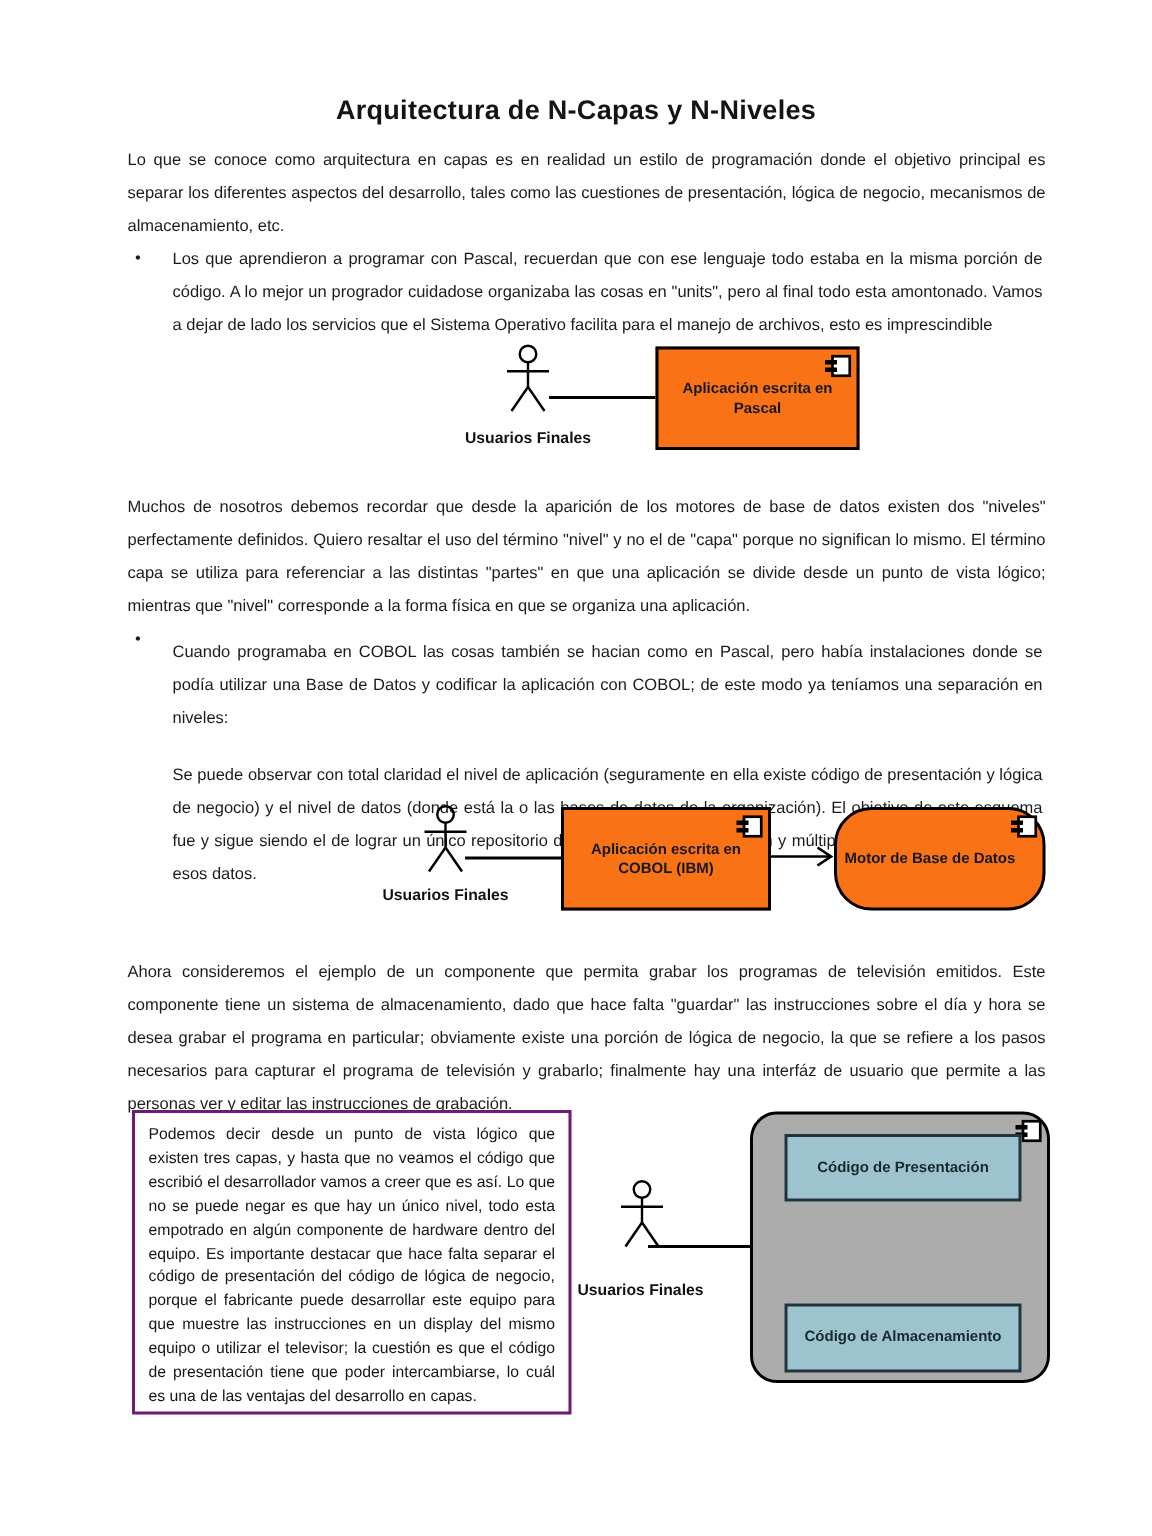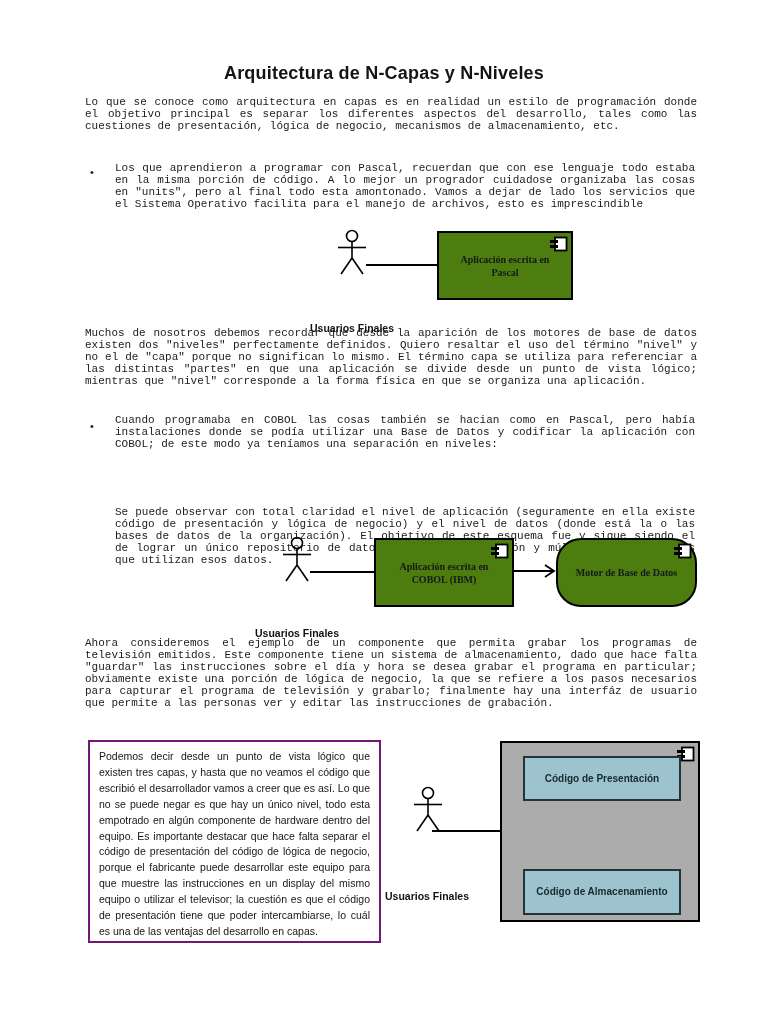--- a/index.html
+++ b/index.html
@@ -5,28 +5,27 @@
   html,body { margin:0; padding:0; background:#ffffff; }
   .page {
     position:relative; width:768px; height:1024px; background:#ffffff;
     font-family:"Liberation Sans", sans-serif; color:#1b1b1b; overflow:hidden;
   }
   .title {
     position:absolute; top:63px; left:0; width:768px; text-align:center;
     font-size:18px; font-weight:bold; color:#141414; letter-spacing:0.2px;
   }
   .para {
-    position:absolute; font-size:11px; line-height:12px; text-align:justify;
+    position:absolute; font-size:11px; line-height:22px; text-align:justify;
     color:#1b1b1b;
-    font-family:Liberation Mono, monospace;
   }
   .p1 { left:85px; top:96px;  width:612px; }
   .b1 { left:115px; top:162px; width:580px; }
   .p2 { left:85px; top:327px; width:612px; }
-  .b2i{ left:115px; top:414px; width:580px; }
+  .b2i{ left:115px; top:424px; width:580px; }
   .b2d{ left:115px; top:470px; width:580px;margin-top:36px; }
   .p3 { left:85px; top:637px; width:612px; }
   .bullet-marker {
     position:absolute; left:90px; font-size:11px; line-height:21.5px; color:#1b1b1b;
   }
   .bm1 { top:162px; } .bm2 { top:416px; }
 
   .note-box {
     position:absolute; left:88px; top:740px; width:293px; height:203px;
     box-sizing:border-box; border:2px solid #701a75; background:#ffffff;
@@ -35,29 +34,29 @@
   }
 
   .diagram { position:absolute; }
   .d1 { left:300px; top:226px; width:290px; height:80px; }
   .d2 { left:230px; top:533px; width:470px; height:80px; }
   .d3 { left:380px; top:740px; width:325px; height:185px; }
 
   .actor { position:absolute; }
   .actor-label {
     position:absolute; font-size:10.5px; font-weight:bold; color:#111;
-    text-align:center; white-space:nowrap;margin-top:36px;
+    text-align:center; white-space:nowrap;
   }
   .connector { position:absolute; height:2px; background:#000; }
 
   .component-box {
-    position:absolute; background:#4d7c0f; border:2px solid #000;
-    box-sizing:border-box; display:flex; align-items:center; justify-content:center;
+    position:absolute; background:#f97316; border:2px solid #000;
+    box-sizing:border-box; display:flex; align-items:center; justify-content:flex-start;
     text-align:center; font-size:10px; font-weight:bold; color:#15181c;
-    padding:0 8px; line-height:13px;font-family:Liberation Serif, serif;
+    padding:0 8px; line-height:13px;
   }
   .comp-icon { position:absolute; top:3px; right:3px; }
 
   .big-box {
     position:absolute; background:#acacac; border:2px solid #000;
     box-sizing:border-box;
   }
   .layer-box {
     position:absolute; left:21px; width:158px; background:#9dc4ce;
     border:2px solid #24333b; box-sizing:border-box; display:flex;
@@ -159,21 +158,21 @@
       <svg width="44" height="48" viewBox="0 0 44 48">
         <circle cx="22" cy="7" r="5.5" fill="none" stroke="#000" stroke-width="1.6"></circle>
         <line x1="22" y1="12.5" x2="22" y2="29" stroke="#000" stroke-width="1.6"></line>
         <line x1="8" y1="18.5" x2="36" y2="18.5" stroke="#000" stroke-width="1.6"></line>
         <line x1="22" y1="29" x2="11" y2="45" stroke="#000" stroke-width="1.6"></line>
         <line x1="22" y1="29" x2="33" y2="45" stroke="#000" stroke-width="1.6"></line>
       </svg>
     </span>
     <div class="connector" style="left:52px; top:90px; width:68px;"></div>
     <div class="actor-label" style="left:1px; top:114px; width:92px;">Usuarios Finales</div>
-    <div class="big-box" style="left:120px; top:1px; width:200px; height:181px;">
+    <div class="big-box" style="left:120px; top:1px; width:200px; height:181px;border-radius:18px;">
       <span class="comp-icon">
         <svg width="19" height="17" viewBox="0 0 19 17">
           <rect x="6" y="1.5" width="11.5" height="13" fill="#fff" stroke="#000" stroke-width="1.8"></rect>
           <rect x="1" y="4" width="8" height="3" fill="#000"></rect>
           <rect x="1" y="9" width="8" height="3" fill="#000"></rect>
         </svg>
       </span>
       <div class="layer-box lb1">Código de Presentación</div>
       <div class="layer-box lb3">Código de Almacenamiento</div>
     </div>

